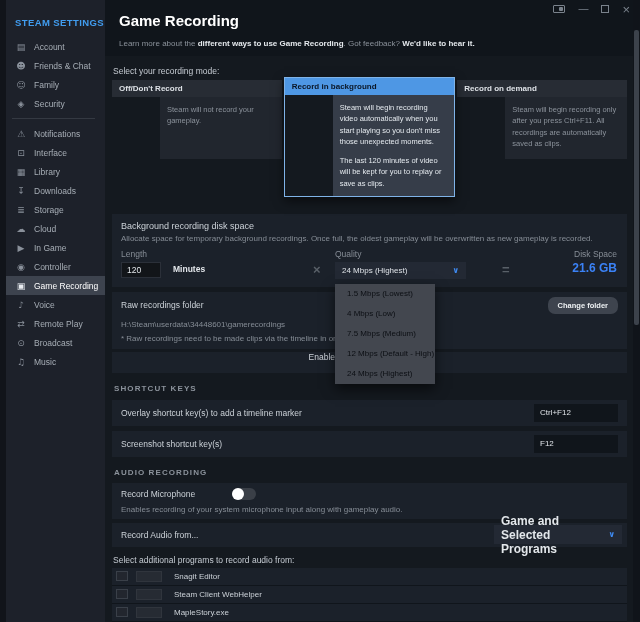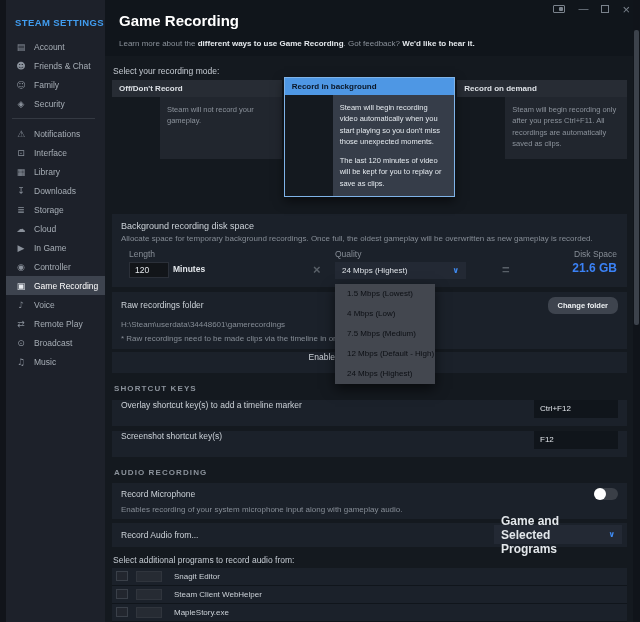--- a/index.html
+++ b/index.html
@@ -46,21 +46,21 @@
   .card.selected .card-body { background:#363d49; color:#e4e9ee; min-height:78px; }
   .card-body p + p { margin-top:8px; }
 
   
   .panel { background:#1b212a; }
   .disk-section { margin-top:14px; padding:7px 9px 8px 9px; }
   .disk-title { font-size:9px; color:#ccd2d8; }
   .disk-desc { margin-top:3px; font-size:8px; color:#868d96; }
   .disk-controls { position:relative; margin-top:6px; height:30px; }
   .ctl-label { font-size:8.5px; color:#868d96; }
-  .len-block { position:absolute; left:8px; top:0; }
+  .len-block { position:absolute; left:0; top:0; }
   .len-input { margin-top:3px; width:40px; height:16px; background:#121519; border:1px solid #2b3039; color:#e3e7eb; font-size:8.5px; padding-left:5px; font-family:inherit; }
   .len-unit { position:absolute; left:52px; top:15px; font-size:8.5px; font-weight:bold; color:#e3e7eb; }
   .op { position:absolute; top:13px; font-size:13px; font-weight:bold; color:#596068; }
   .op-x { left:192px; }
   .op-eq { left:381px; }
   .qual-block { position:absolute; left:214px; top:0; }
   .q-select { position:relative; margin-top:3px; width:131px; height:17px; background:#232934; display:flex; justify-content:space-between; align-items:center; padding:0 7px; cursor:pointer; }
   .q-select .q-val { font-size:8px; color:#dfe3e8; }
   .chev { color:#3f8cf5; font-size:8px; font-weight:bold; font-family:"DejaVu Sans",sans-serif; }
   .q-menu { position:absolute; left:0; top:calc(100% + 5px); width:100px; background:#43474f; box-shadow:0 5px 12px rgba(0,0,0,.6); z-index:40; }
@@ -81,26 +81,26 @@
 
   .toggle { width:24px; height:12px; border-radius:6px; position:relative; cursor:pointer; flex:none; }
   .toggle.on { background:#4575ee; }
   .toggle.off { background:#3a3f47; }
   .knob { position:absolute; top:0; width:12px; height:12px; border-radius:50%; background:#ffffff; }
   .toggle.on .knob { right:0; }
   .toggle.off .knob { left:0; }
 
   .section-head { margin:11px 0 0 2px; height:10px; font-size:8px; font-weight:bold; letter-spacing:1.1px; color:#8b929b; }
 
-  .sc-row { margin-top:6px; height:26px; display:flex; justify-content:space-between; padding:0 9px;gap:8px; }
+  .sc-row { margin-top:6px; height:26px; display:flex; justify-content:space-between; align-items:center; padding:0 9px;gap:8px; }
   .sc-row + .sc-row { margin-top:5px; }
   .key-input { width:84px; height:18px; background:#10151b; border:none; color:#dfe3e8; font-size:8px; padding-left:6px; font-family:inherit; }
 
   .mic-block { margin-top:5px; padding:5px 9px 5px 9px; }
-  .mic-row { display:flex; justify-content:space-between; align-items:center; height:13px;gap:37px; }
+  .mic-row { display:flex; justify-content:flex-start; align-items:center; height:13px;gap:37px; }
   .mic-desc { margin-top:4px; font-size:8px; color:#868d96; }
 
   .src-row { margin-top:4px; height:24px; display:flex; justify-content:space-between; align-items:center; padding:0 5px 0 9px; }
   .src-select { width:128px; height:19px; background:#232934; display:flex; justify-content:space-between; align-items:center; padding:0 7px; cursor:pointer; }
   .src-select .src-val { font-size:12px; font-weight:bold; color:#e3e7eb; }
 
   .prog-label { margin:8px 0 0 1px; height:9px; font-size:8.5px; color:#c6ccd3; }
   .prog-list { margin-top:4px; }
   .prog-row { height:18px; display:flex; align-items:center; background:#1b212a; border-bottom:1px solid #10151b; }
   .prog-check { width:12px; height:10px; background:#22262e; border:1px solid #3a4049; margin-left:4px; flex:none; cursor:pointer; }

